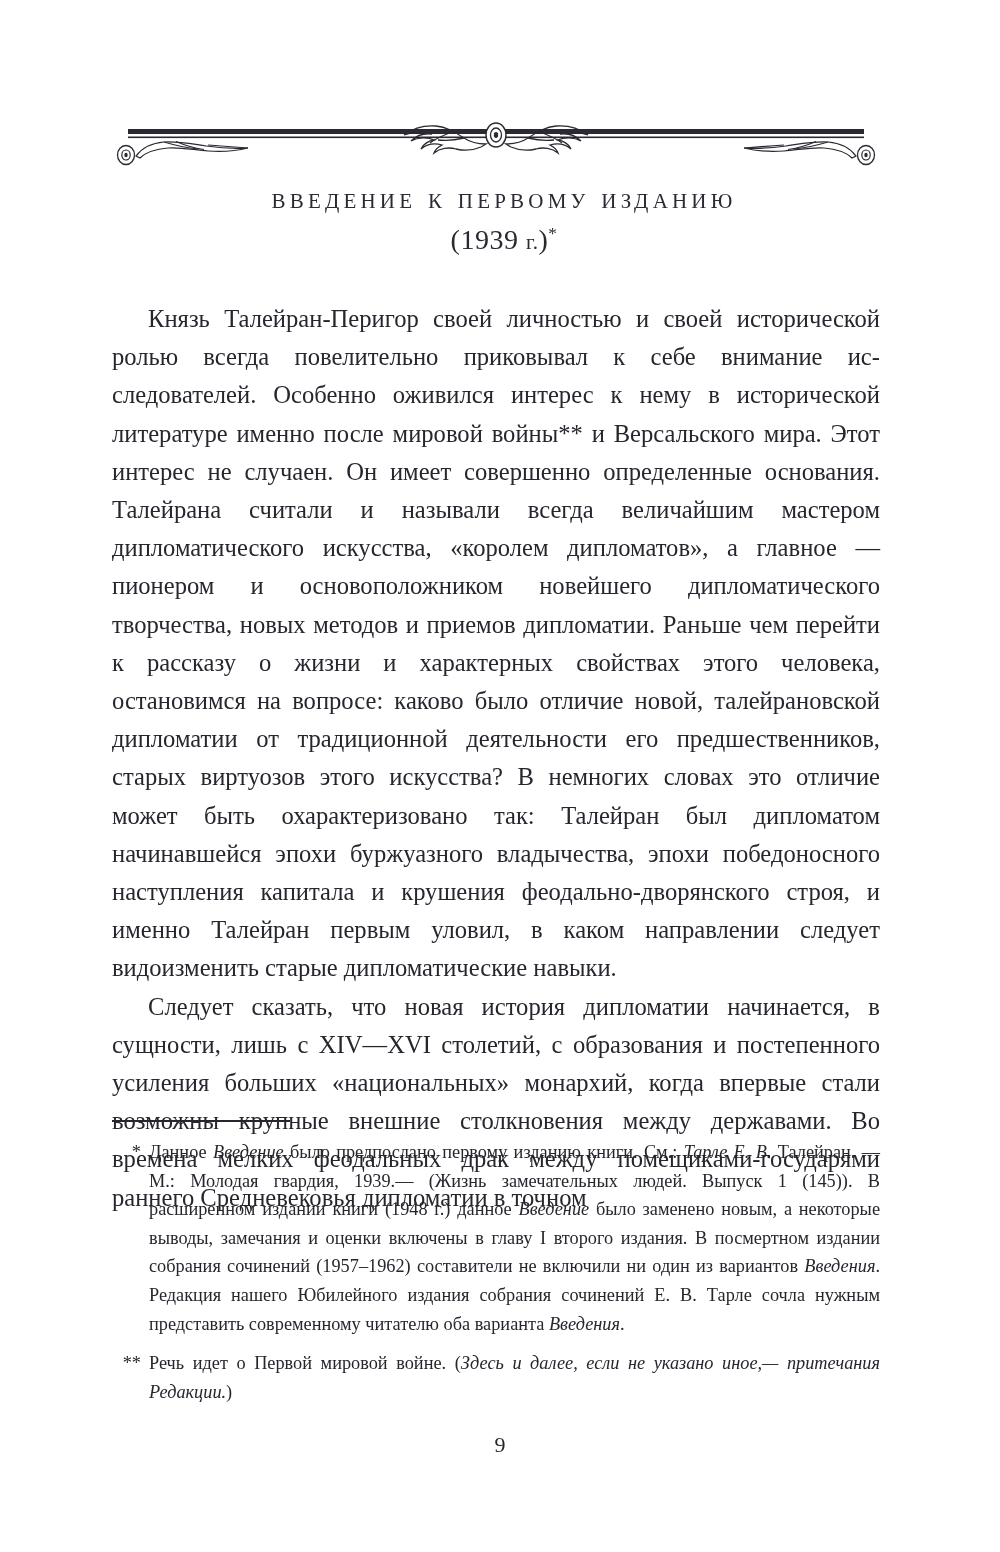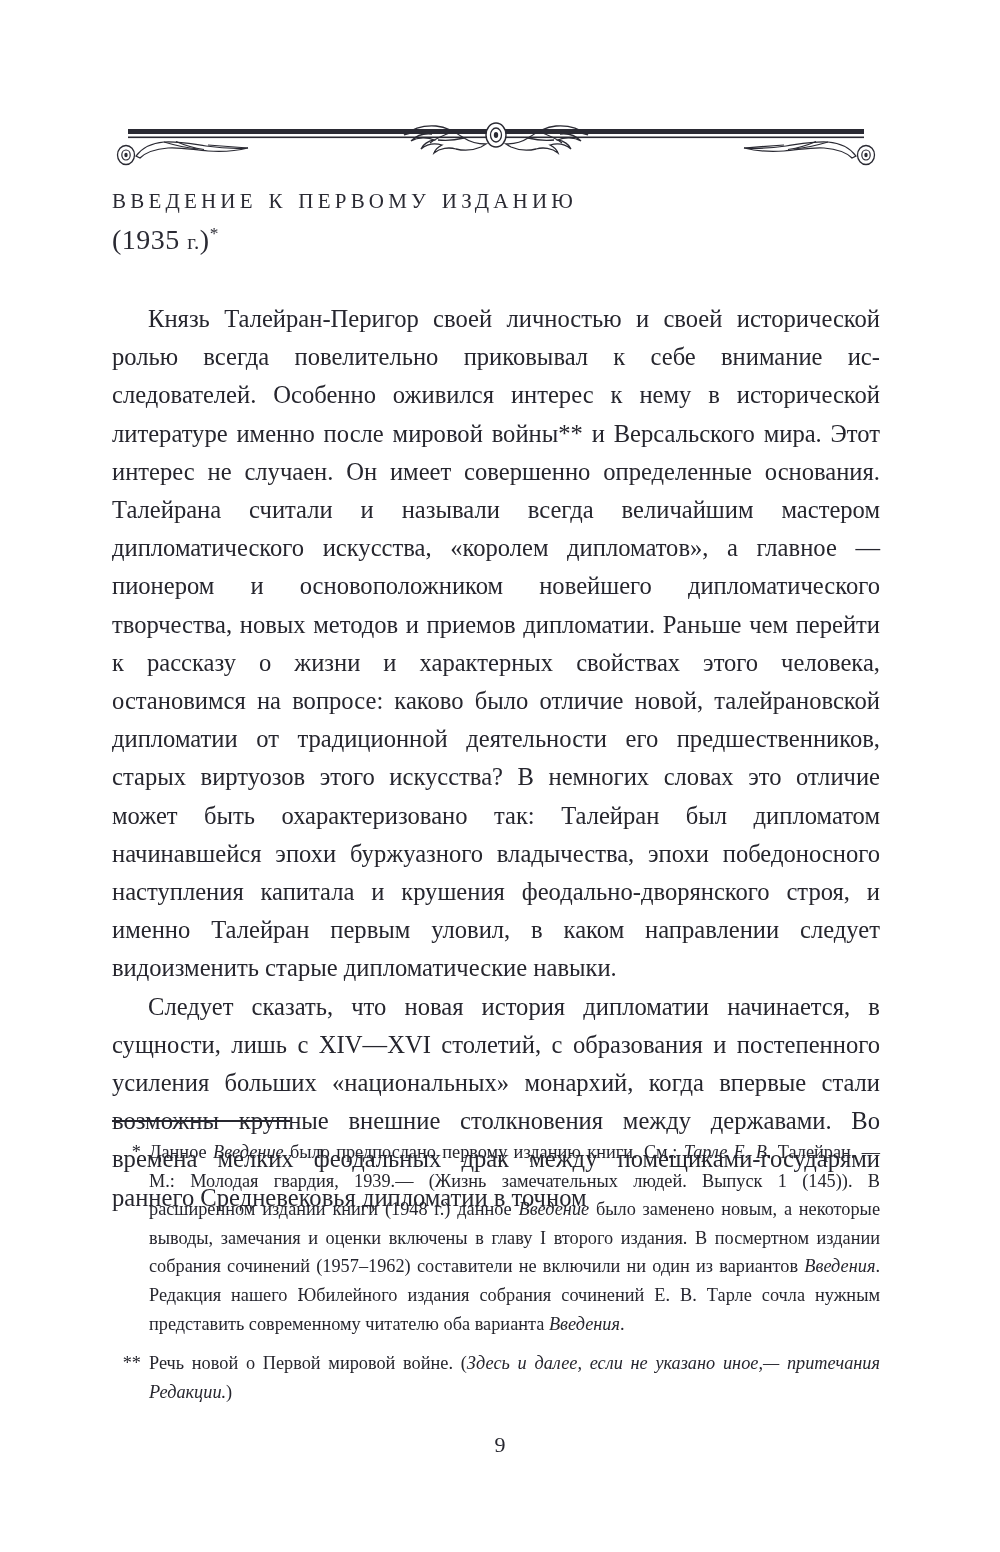--- a/index.html
+++ b/index.html
@@ -31,24 +31,24 @@
     left: 112px;
     top: 118px;
     width: 768px;
     height: 52px;
   }
   .ornament svg { display: block; width: 768px; height: 52px; }
 
   
   .title-block {
     position: absolute;
-    left: 112px;
+    left: 120px;
     top: 178px;
     width: 768px;
-    text-align: left;
+    text-align: center;
   }
   .title-main {
     font-size: 30px;
     line-height: 40px;
     letter-spacing: 4.2px;
     font-variant: small-caps;
     text-transform: lowercase;
     color: #2a2a33;
     white-space: nowrap;
   }
@@ -173,35 +173,35 @@
         <path d="M96 27 C 110 28 124 29 136 30"></path>
       </g>
       <ellipse cx="754" cy="37" rx="8.5" ry="9.5" fill="#ffffff" stroke="#2a2a33" stroke-width="1.3"></ellipse>
       <ellipse cx="754" cy="37" rx="4.2" ry="5" fill="#ffffff" stroke="#2a2a33" stroke-width="1.2"></ellipse>
       <ellipse cx="754" cy="37" rx="1.7" ry="2.2" fill="#2a2a33"></ellipse>
     </svg>
   </div>
 
   <div class="title-block">
     <div class="title-main">Введение к первому изданию</div>
-    <div class="title-sub"><span>(1935 </span><span class="year-unit">г.</span><span>)</span><sup>*</sup></div>
+    <div class="title-sub"><span>(1939 </span><span class="year-unit">г.</span><span>)</span><sup>*</sup></div>
   </div>
 
   <div class="body-text">
     <p>Князь Талейран-Перигор своей личностью и своей историче­ской ролью всегда повелительно приковывал к себе внимание ис­следователей. Особенно оживился интерес к нему в исторической литературе именно после мировой войны** и Версальского мира. Этот интерес не случаен. Он имеет совершенно определенные основания. Талейрана считали и называли всегда величайшим мастером дипломатического искусства, «королем дипломатов», а главное — пионером и основоположником новейшего дипло­матического творчества, новых методов и приемов дипломатии. Раньше чем перейти к рассказу о жизни и характерных свойствах этого человека, остановимся на вопросе: каково было отличие новой, талейрановской дипломатии от традиционной деятель­ности его предшественников, старых виртуозов этого искусства? В немногих словах это отличие может быть охарактеризовано так: Талейран был дипломатом начинавшейся эпохи буржуаз­ного владычества, эпохи победоносного наступления капитала и крушения феодально-дворянского строя, и именно Талейран первым уловил, в каком направлении следует видоизменить старые дипломатические навыки.</p>
     <p>Следует сказать, что новая история дипломатии начинается, в сущности, лишь с XIV—XVI столетий, с образования и посте­пенного усиления больших «национальных» монархий, когда впервые стали возможны крупные внешние столкновения между державами. Во времена мелких феодальных драк между помещи­ками-государями раннего Средневековья дипломатии в точном</p>
   </div>
 
   <div class="footnotes">
     <div class="fn-rule"></div>
     <div class="footnote">
       <span class="marker">*</span>
       <span class="fn-body"><span>Данное </span><em>Введение</em><span> было предпослано первому изданию книги. См.: </span><em>Тарле Е. В.</em><span> Талейран. — М.: Молодая гвардия, 1939.— (Жизнь замечательных людей. Вы­пуск 1 (145)). В расширенном издании книги (1948 г.) данное </span><em>Введение</em><span> было заменено новым, а некоторые выводы, замечания и оценки включены в главу I второго издания. В посмертном издании собрания сочинений (1957–1962) составители не включили ни один из вариантов </span><em>Введения</em><span>. Редакция нашего Юбилейного издания собрания сочинений Е. В. Тарле сочла нужным представить современному читателю оба варианта </span><em>Введения</em><span>.</span></span>
     </div>
     <div class="footnote">
       <span class="marker">**</span>
-      <span class="fn-body"><span>Речь новой о Первой мировой войне. (</span><em>Здесь и далее, если не указано иное,— при­mечания Редакции.</em><span>)</span></span>
+      <span class="fn-body"><span>Речь идет о Первой мировой войне. (</span><em>Здесь и далее, если не указано иное,— при­mечания Редакции.</em><span>)</span></span>
     </div>
   </div>
 
   <div class="folio">9</div>
 
 </div>
 
 </body></html>

